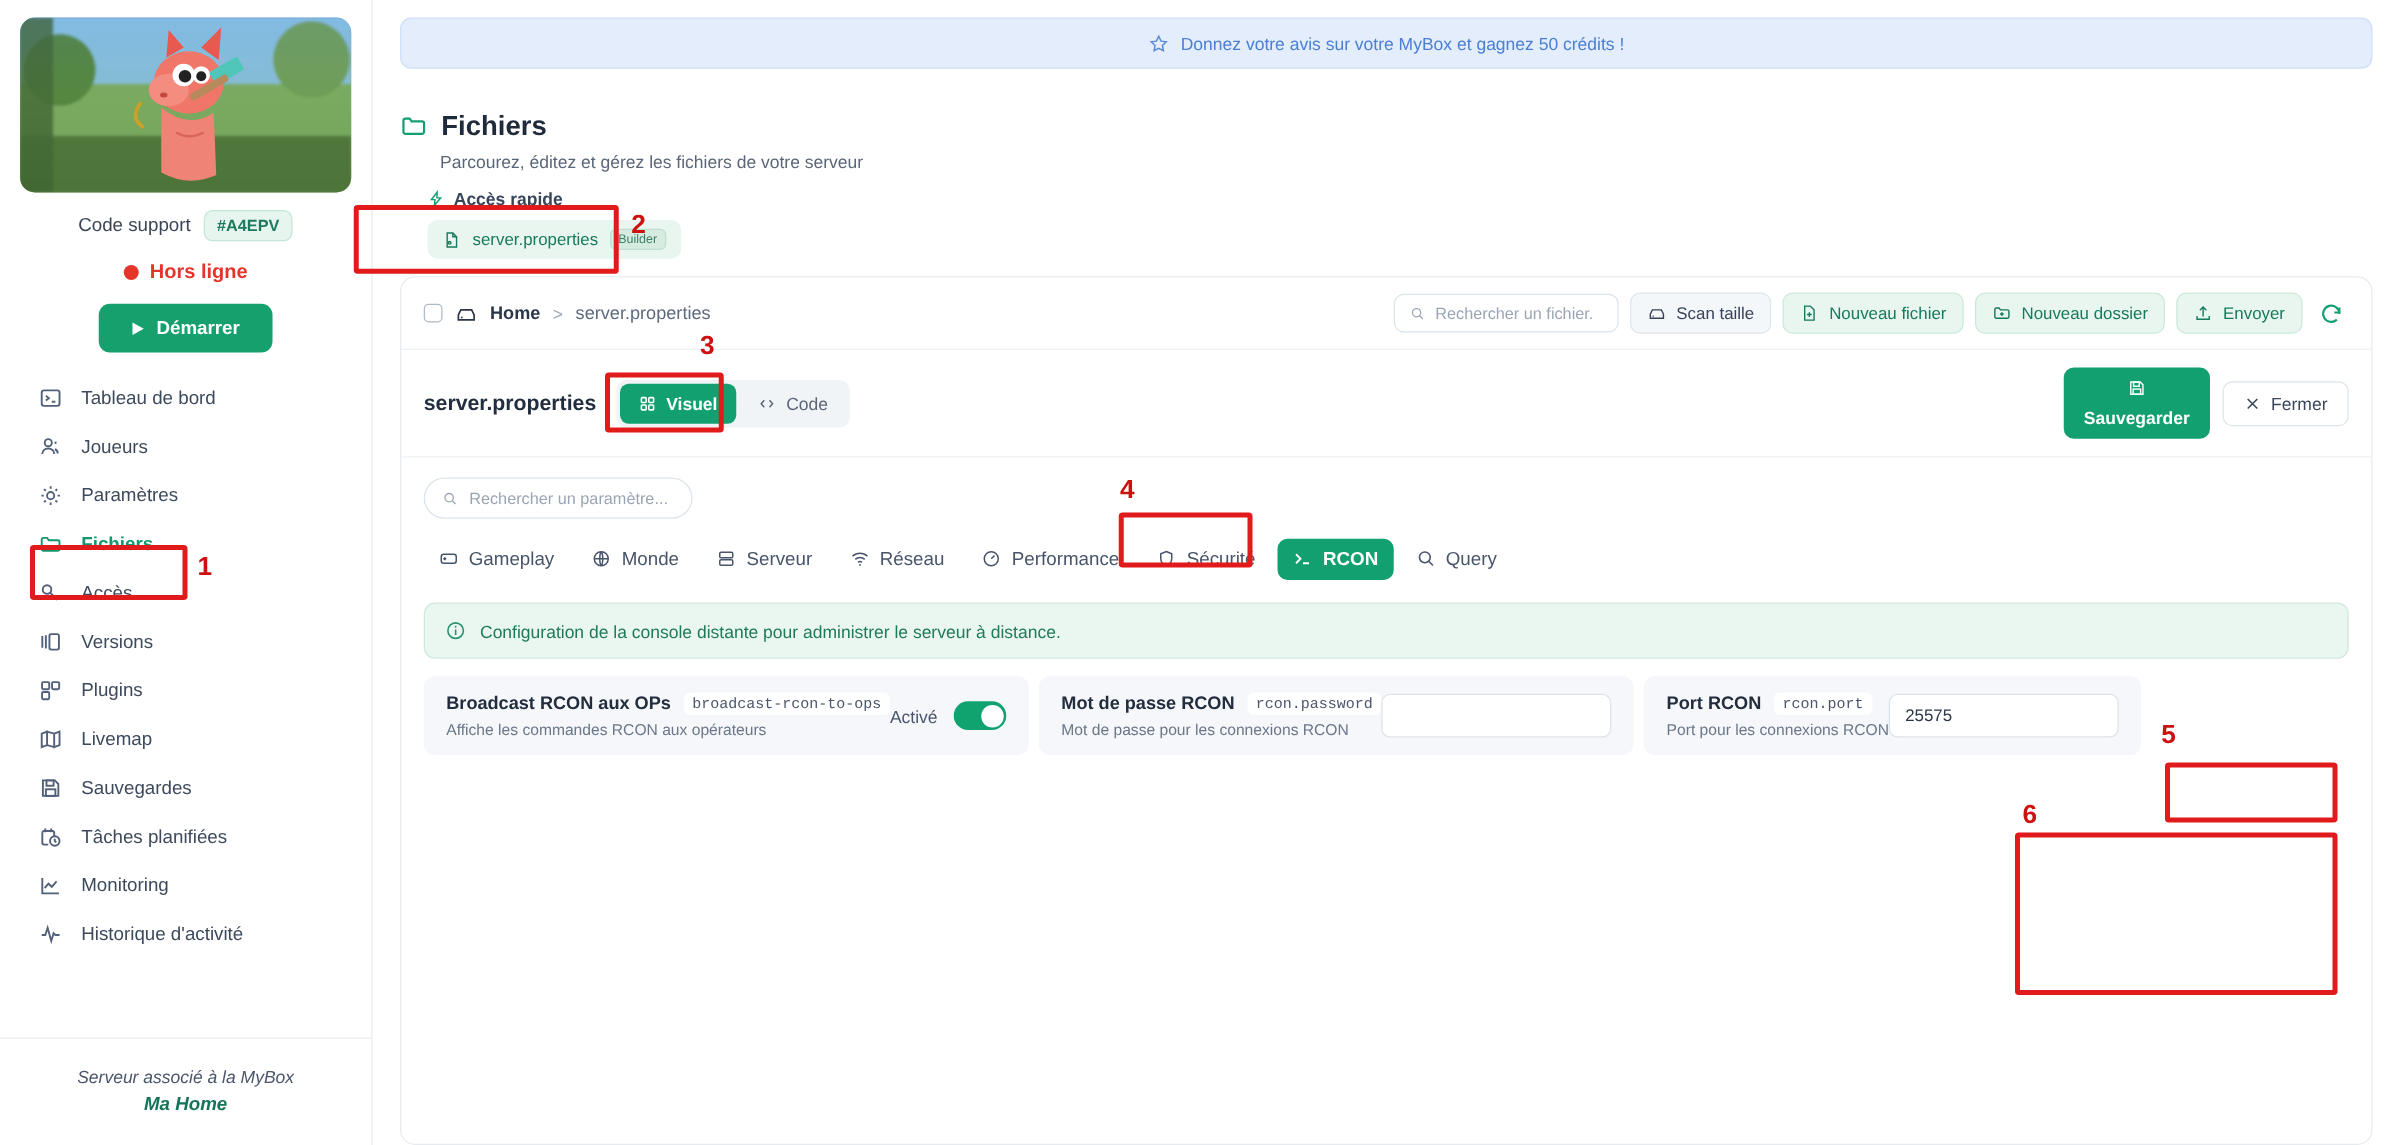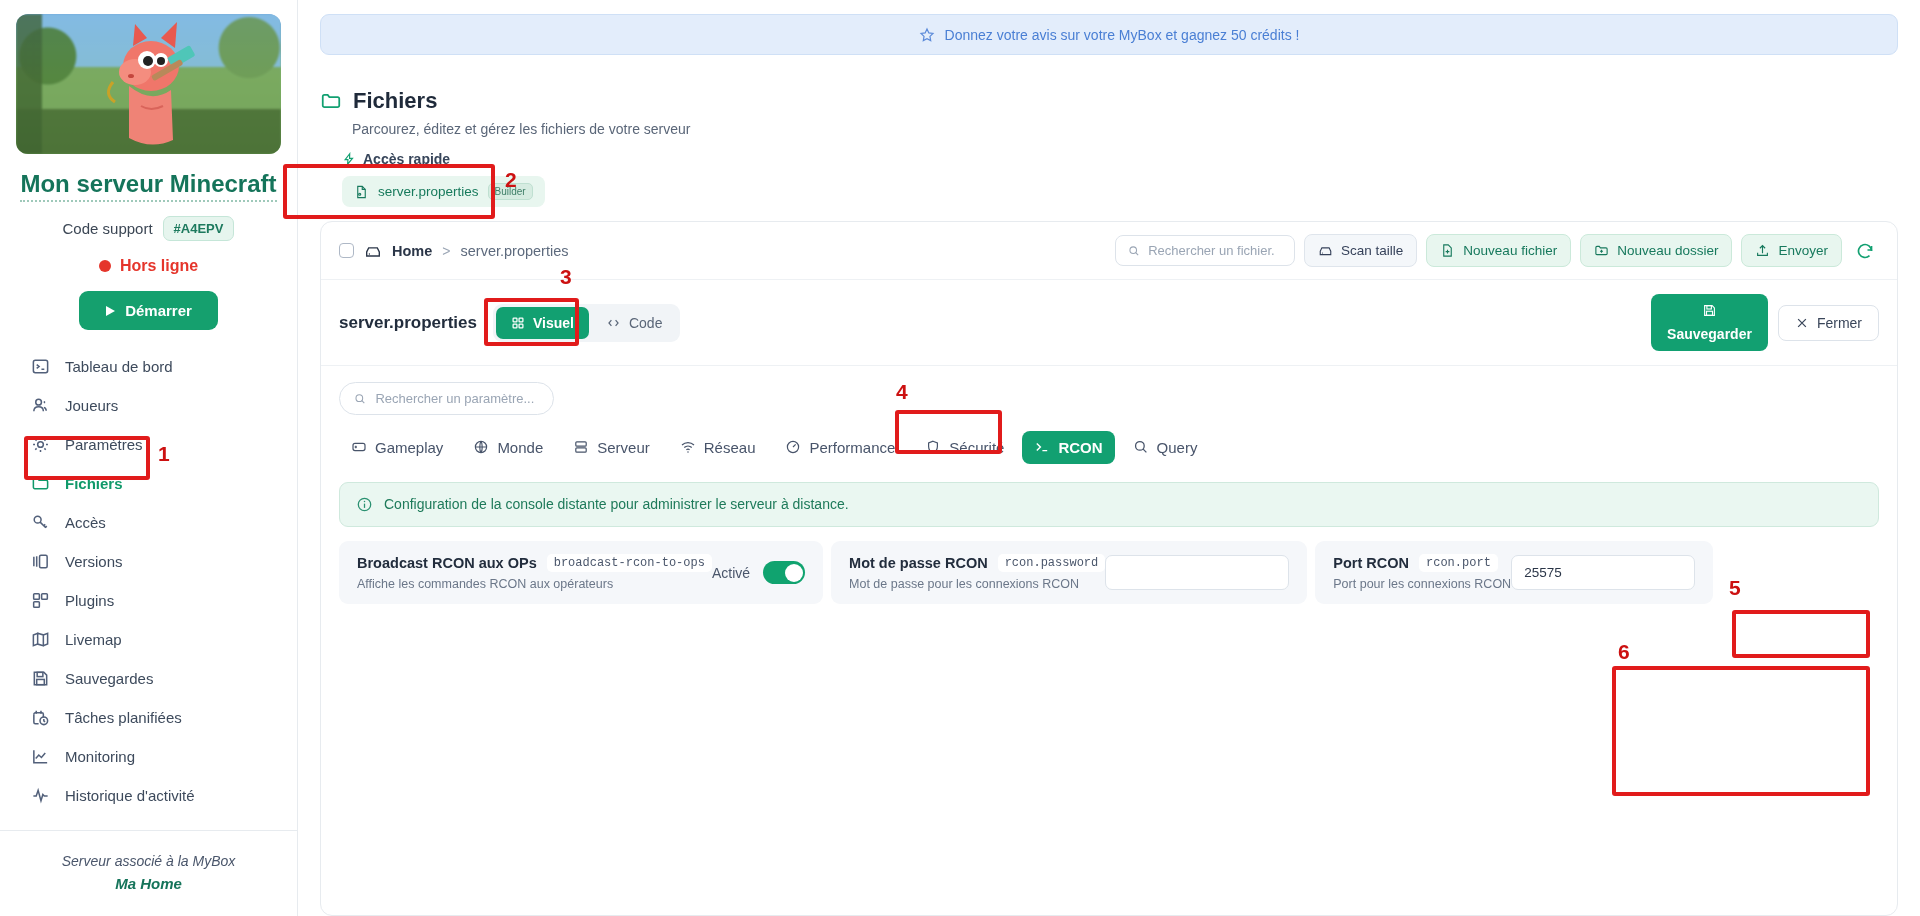--- a/index.html
+++ b/index.html
@@ -190,21 +190,21 @@
   .cat-tabs { display:flex; align-items:center; gap: 6px; margin-top: 16px; }
   .cat-tab {
     display:flex; align-items:flex-start; gap: 8px;
     border:none; background:transparent; cursor:pointer;
     border-radius: 8px; padding: 8px 12px;
     font-size: 15px; color:#48546a; font-family:Liberation Sans, sans-serif; white-space:nowrap;
   }
   .cat-tab.active { background:#12a071; color:#fff; font-weight:600; }
 
   .info-bar {
-    display:flex; align-items:flex-start; gap:11px;
+    display:flex; align-items:center; gap:11px;
     margin-top: 18px; background:#eaf7f1; border:1px solid #cfe9dd;
     border-radius: 9px; padding: 13px 16px;
     font-size: 14px; color:#1e7a5a;
   }
 
   .rows { margin-top: 14px; display:flex; flex-direction:row; gap: 8px; }
   .srow {
     display:flex; align-items:center; justify-content:space-between;
     background:#f5f7fa; border-radius: 9px;
     padding: 13px 18px; min-height: 52px;
@@ -260,21 +260,20 @@
         <circle cx="72" cy="41" r="4" fill="#222"></circle>
         <ellipse cx="42" cy="56" rx="3" ry="2" fill="#c4463d"></ellipse>
         <path d="M40 66 Q62 84 82 70 L84 120 Q62 130 40 118 Z" fill="#ef8376"></path>
         <path d="M52 86 Q62 92 74 86" stroke="#d9645a" stroke-width="2" fill="none"></path>
         <rect x="78" y="38" width="26" height="12" rx="2" fill="#4fc6b8" transform="rotate(-30 78 38)"></rect>
         <rect x="62" y="56" width="34" height="6" rx="2" fill="#b8895a" transform="rotate(-30 62 56)"></rect>
         <path d="M24 62 Q14 74 26 82" stroke="#c9a227" stroke-width="3" fill="none"></path>
       </svg>
     </div>
 
-    <div class="server-name">Mon serveur Minecraft</div>
 
     <div class="support-row">
       <span>Code support</span>
       <span class="support-code">#A4EPV</span>
     </div>
 
     <div class="status-row">
       <span class="status-dot"></span>
       <span>Hors ligne</span>
     </div>

